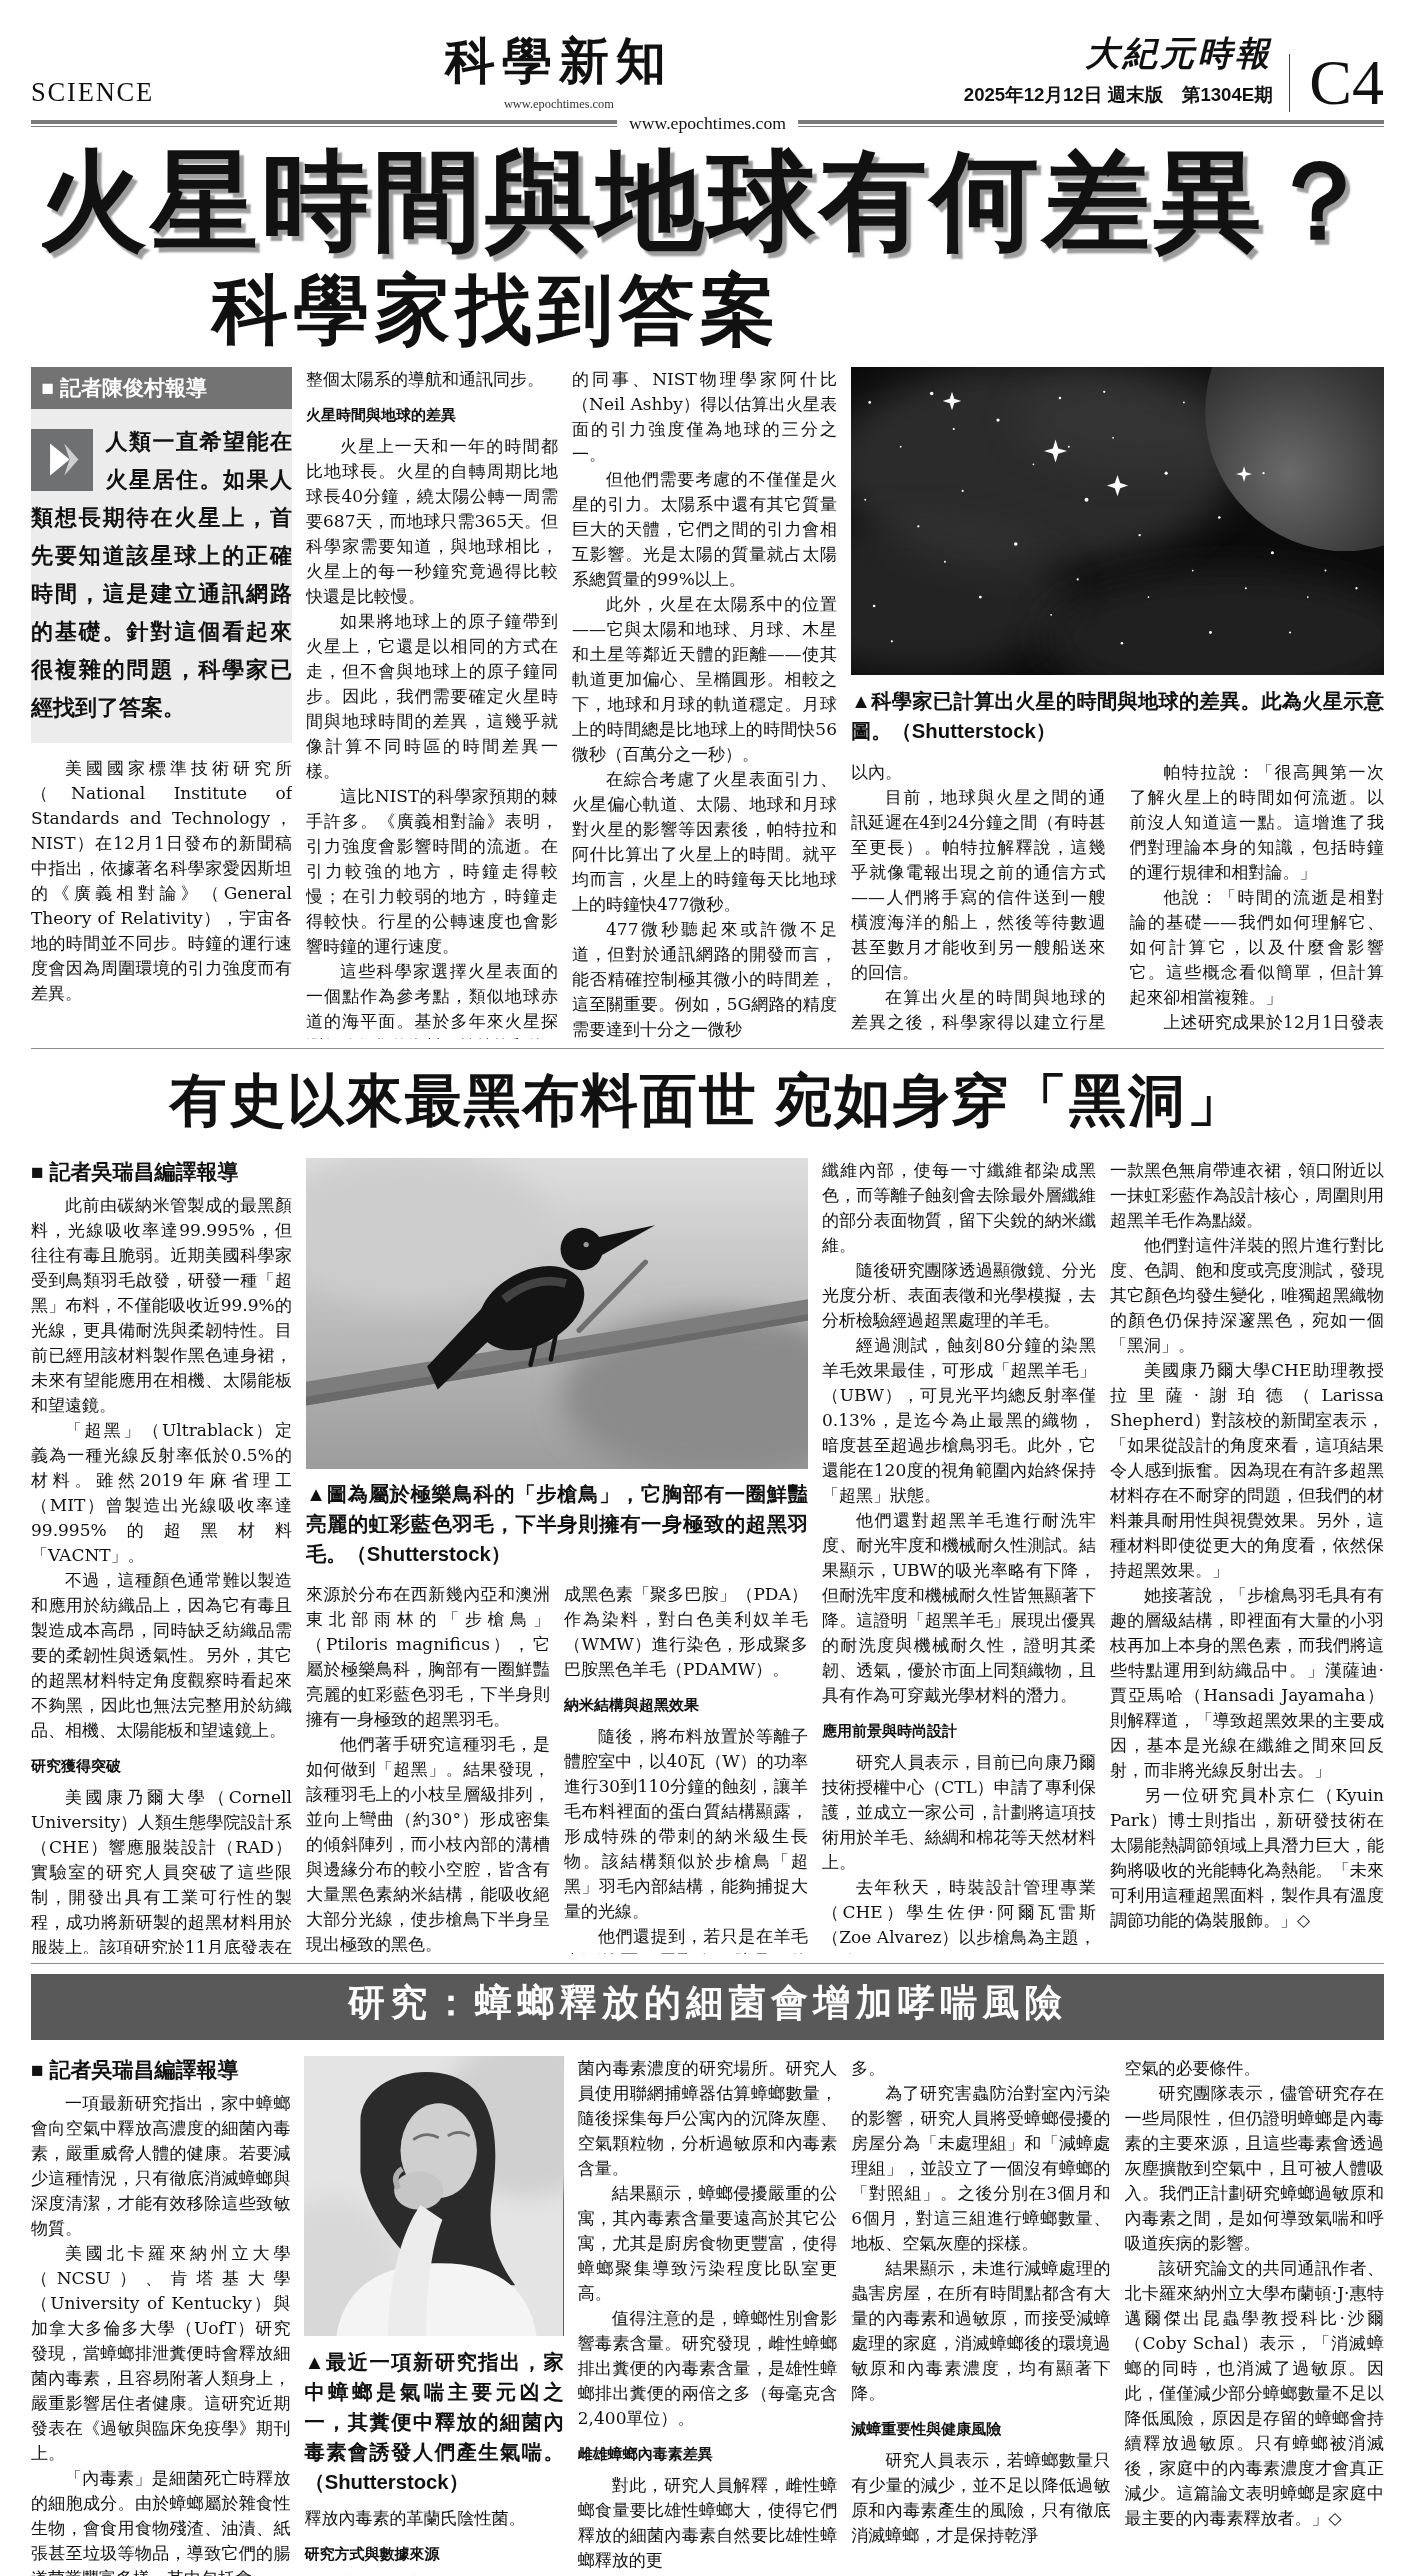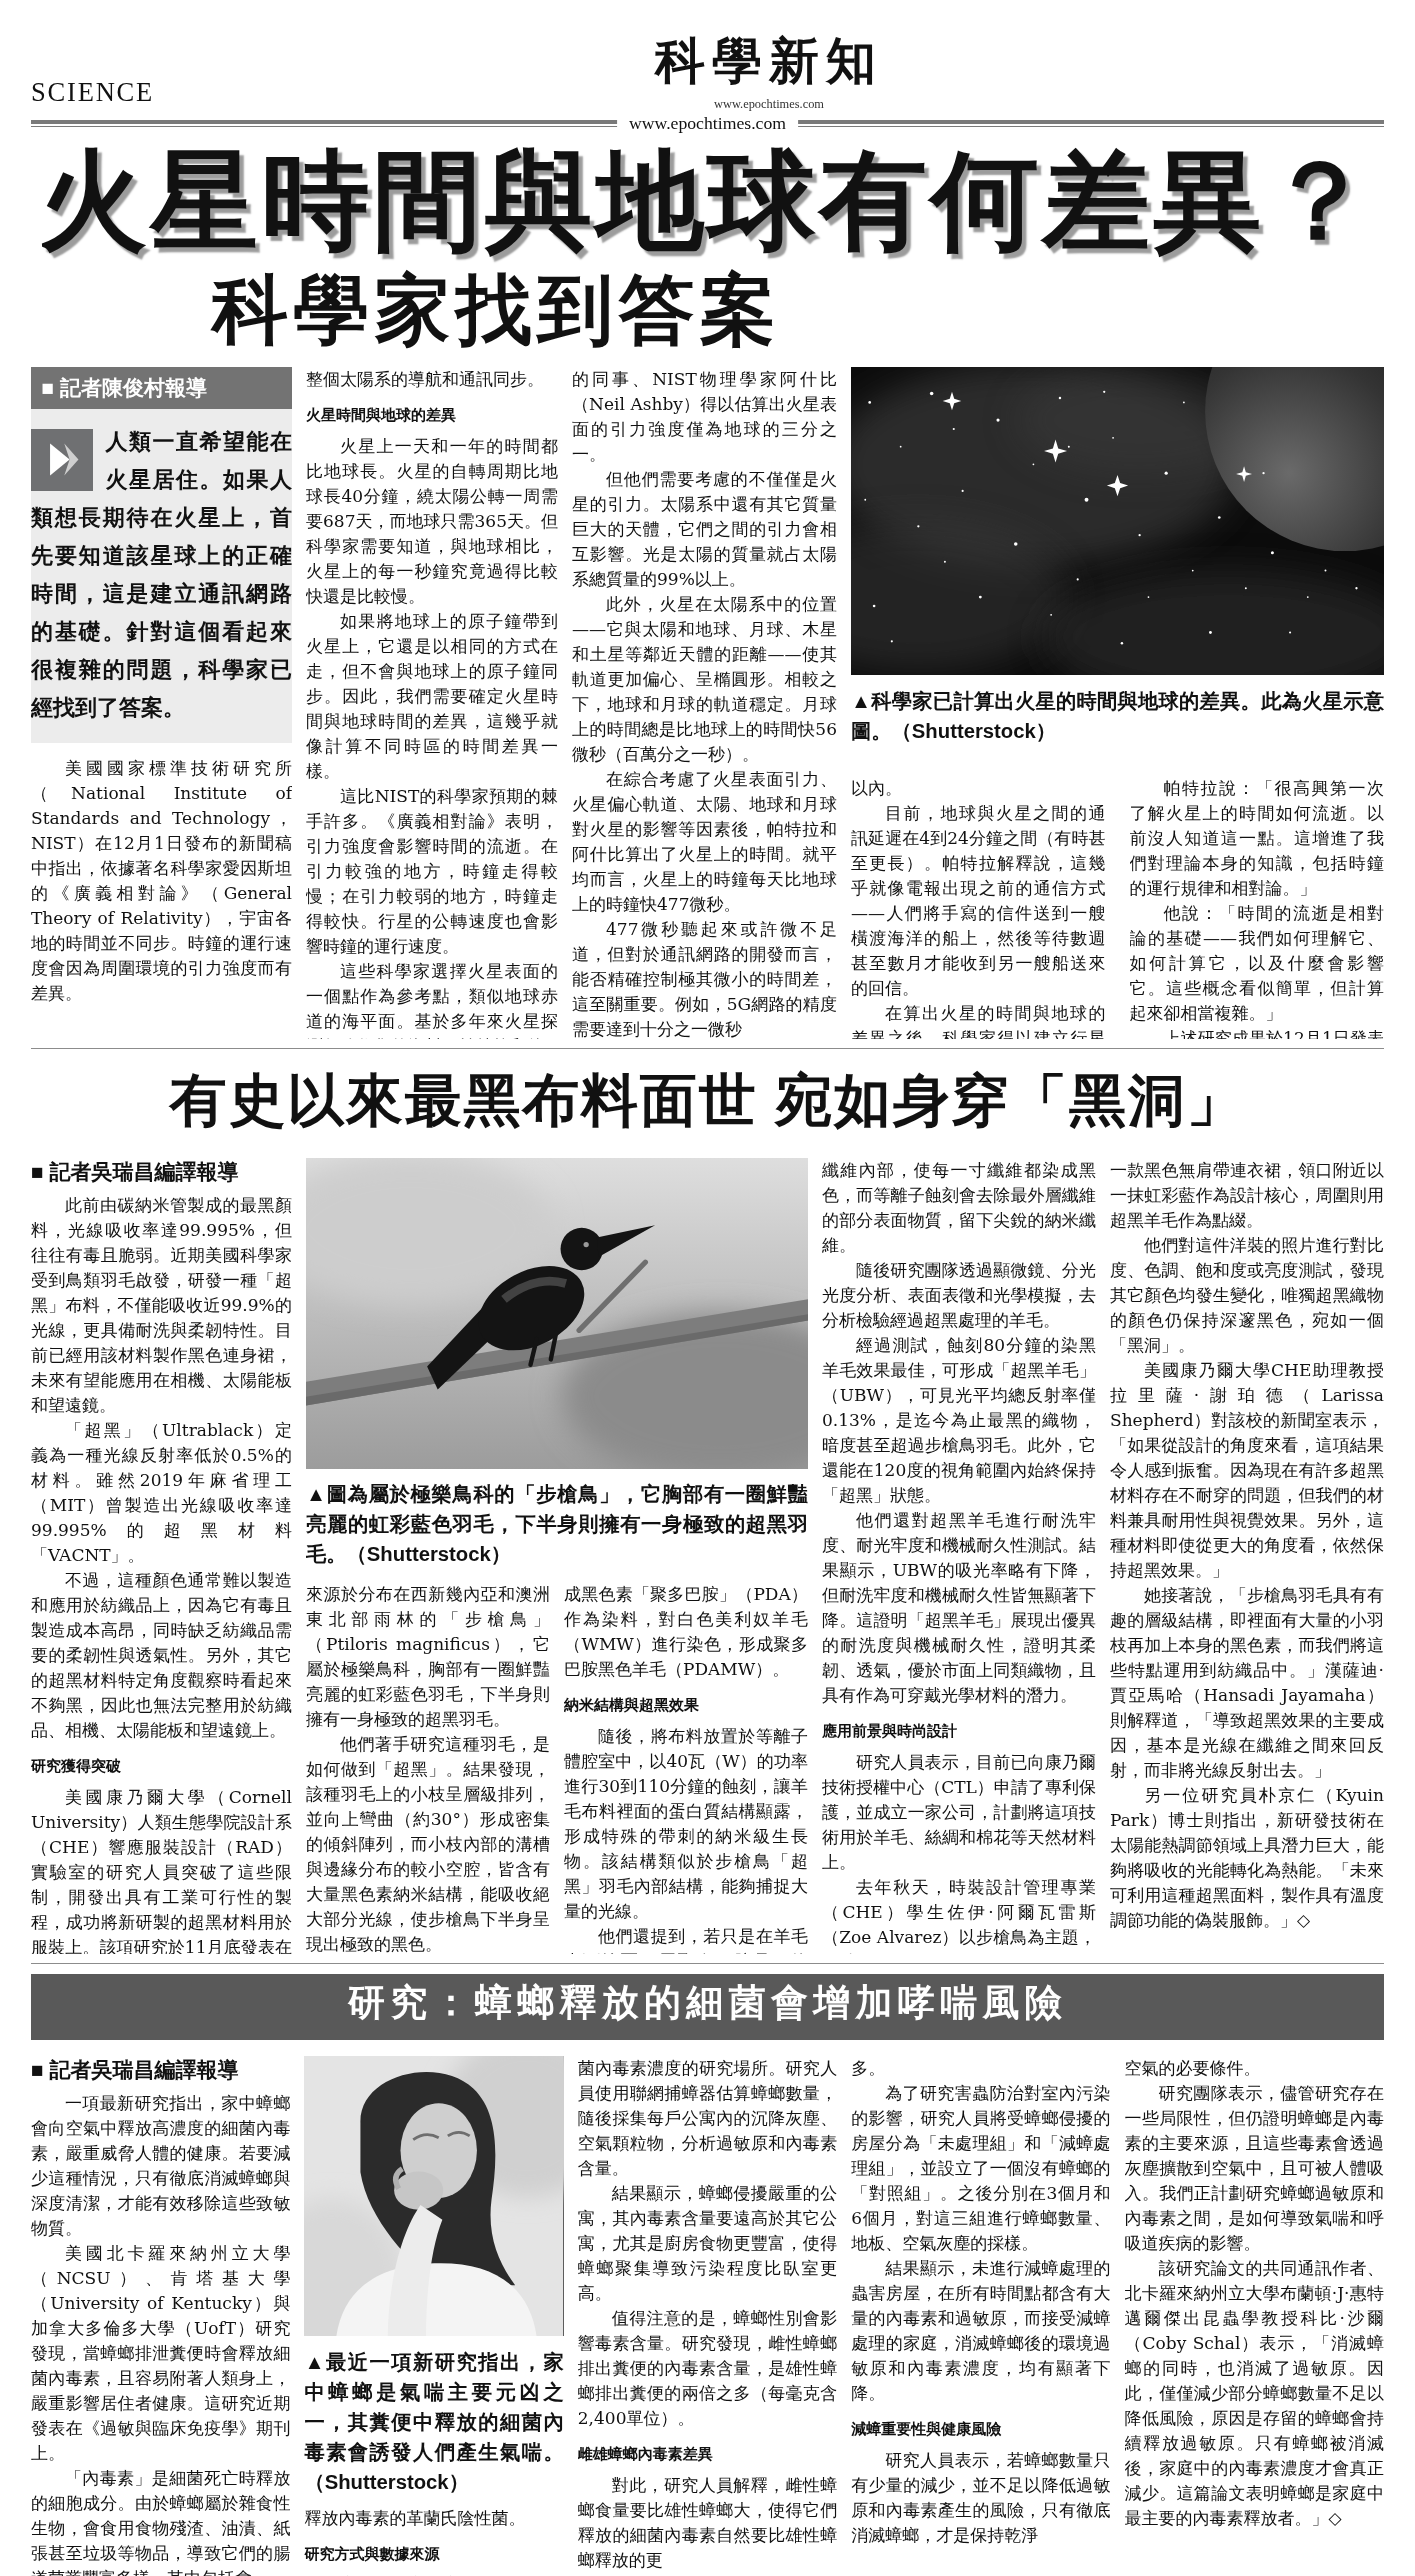--- a/index.html
+++ b/index.html
@@ -41,21 +41,21 @@
   
   .a1-body { display:grid; grid-template-columns:261px 252px 265px 1fr; column-gap:14px; height:672px; margin-top:5.3px; }
   .byline-bar { background:#737373; color:#fff; font-family:"Liberation Sans",sans-serif; font-weight:bold;
                 font-size:21px; padding:7px 10.6px; }
   .intro-box { background:#ececec; padding:14px 0 16px; font-family:"Liberation Sans","DejaVu Sans",sans-serif;
                font-weight:bold; font-size:22px; line-height:38px; text-align:justify; margin-bottom:12.4px; }
   .intro-arrow { float:left; width:62px; height:62px; background:#6f7072; margin:5.3px 12.4px 3.5px 0; display:flex;
                  align-items:center; justify-content:center; }
   .intro-arrow svg { width:39px; height:39px; }
   .figure-img { width:100%; display:block; background:#000; }
-  .a1-right-cols { display:grid; grid-template-columns:1fr 1fr; column-gap:24px; margin-top:30px; }
+  .a1-right-cols { display:grid; grid-template-columns:1fr 1fr; column-gap:24px; margin-top:14px; }
 
   
   .a2-headline { font-family:"Liberation Sans","DejaVu Sans",sans-serif; font-weight:900; font-size:57px;
                  text-align:center; letter-spacing:1.8px; margin:14px 0 17.7px; }
   .a2-body { display:grid; grid-template-columns:261px 502px 1fr 1fr; column-gap:14px; height:796px; }
   .byline-plain { font-family:"Liberation Sans",sans-serif; font-weight:bold; font-size:21px; margin-bottom:7px; }
   .a2-mid-cols { display:grid; grid-template-columns:1fr 1fr; column-gap:14px; margin-top:12.4px; }
 
   
   .a3-band { background:#595959; color:#fff; font-family:"Liberation Sans","DejaVu Sans",sans-serif; font-weight:bold;
@@ -65,20 +65,27 @@
 </head>
 <body>
 
 <div class="page">
 
   <div class="masthead">
     <div class="m-left">SCIENCE</div>
     <div class="m-center">
       <div class="zh">科學新知</div>
       <div class="url">www.epochtimes.com</div>
+    </div>
+    <div class="m-right">
+      <div class="m-brand">
+        <div class="brand">大紀元時報</div>
+        <div class="dateline">2025年12月12日 週末版　第1304E期</div>
+      </div>
+      <div class="m-pageno">C4</div>
     </div>
   </div>
   <div class="header-rule">
     <div class="l1"></div>
       <div class="l2"></div>
     <span class="chip">www.epochtimes.com</span>
   </div>
 
   <div class="a1-headline">火星時間與地球有何差異？</div>
   <div class="a1-subheadline">科學家找到答案</div>

